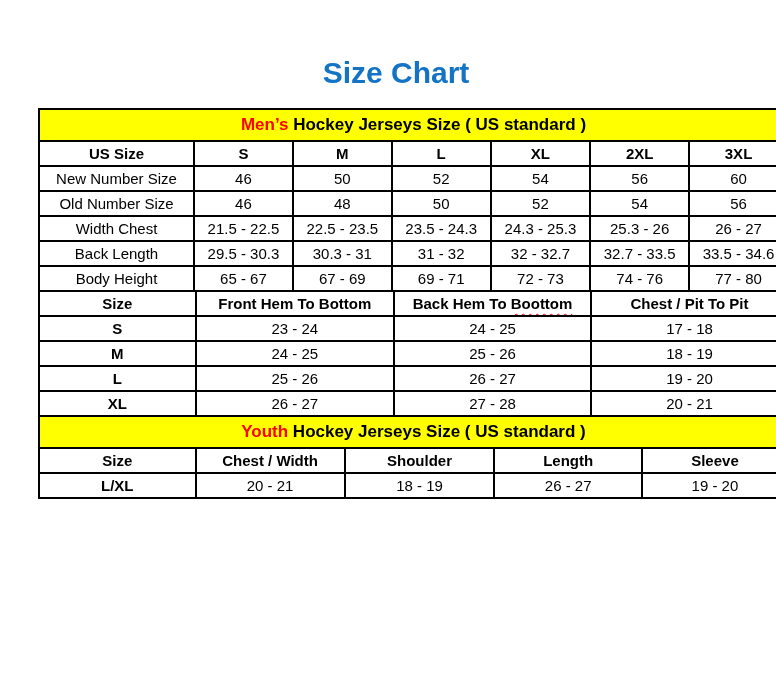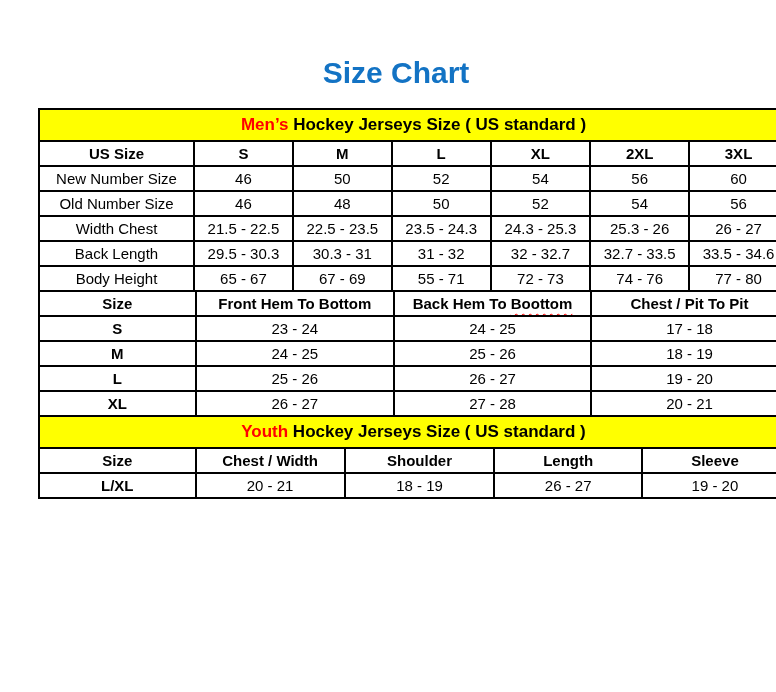--- a/index.html
+++ b/index.html
@@ -127,21 +127,21 @@
           <td class="">30.3 - 31</td>
           <td class="">31 - 32</td>
           <td class="">32 - 32.7</td>
           <td class="">32.7 - 33.5</td>
           <td class="">33.5 - 34.6</td>
         </tr>
         <tr>
           <td class="rowlabel">Body Height</td>
           <td class="">65 - 67</td>
           <td class="">67 - 69</td>
-          <td class="">55 - 71</td>
+          <td class="">69 - 71</td>
           <td class="">72 - 73</td>
           <td class="">74 - 76</td>
           <td class="">77 - 80</td>
         </tr>
       </tbody>
     </table>
   <table data-section="1">
     <colgroup>
       <col style="width:20.9%">
         <col style="width:26.5%">

